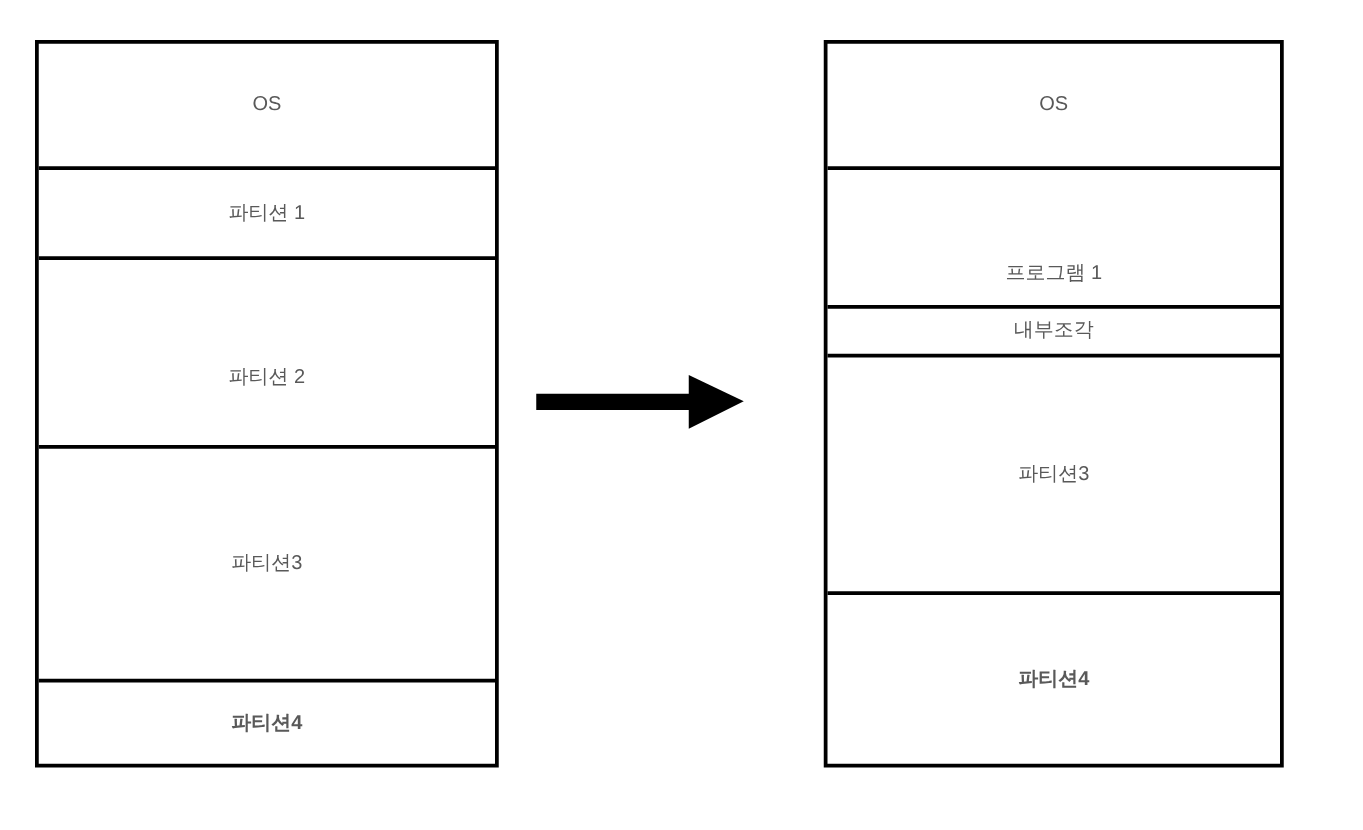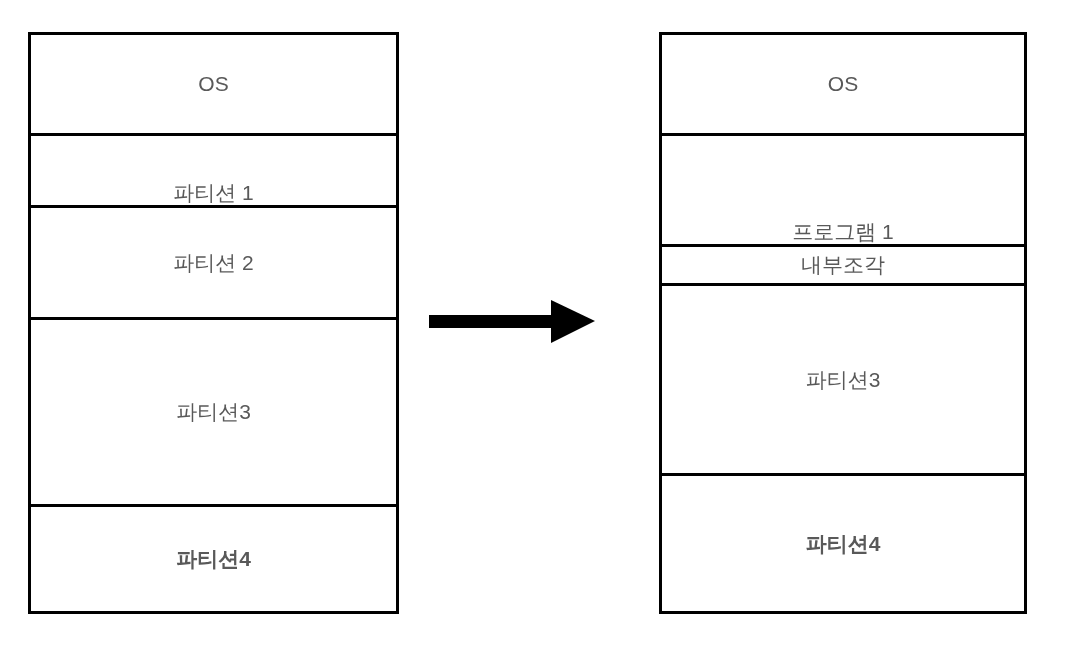--- a/index.html
+++ b/index.html
@@ -27,34 +27,34 @@
   }
   .membox.left  { left: 28px;  width: 371px; }
   .membox.right { left: 659px; width: 368px; }
   .row {
     box-sizing: border-box;
     border-bottom: 3px solid #000000;
     display: flex;
     align-items: center;
     justify-content: center;
     color: #595959;
-    font-size: 21px;
+    font-size: 16px;
     line-height: 1.2;
     flex: 0 0 auto;
   }
   .row:last-child { border-bottom: none; flex: 1 1 auto; font-weight: bold; }
   
   .lh-os { height: 101px; }
-  .lh-p1 { height: 72px; align-items: flex-end; }
-  .lh-p2 { height: 112px; }
+  .lh-p1 { height: 72px; }
+  .lh-p2 { height: 112px; margin-top: 39px; }
   .lh-p3 { height: 187px; }
   
   .rh-os   { height: 101px; }
   .rh-ext  { height: 73px; }
-  .rh-prog { height: 111px; align-items: flex-end; }
+  .rh-prog { height: 111px; align-items: flex-end; padding-bottom: 16px; }
   .rh-int  { height: 39px; text-align: center; }
   .rh-p3   { height: 190px; }
   
   .arrow {
     position: absolute;
     left: 429px;
     top: 300px;
     width: 166px;
     height: 43px;
   }

